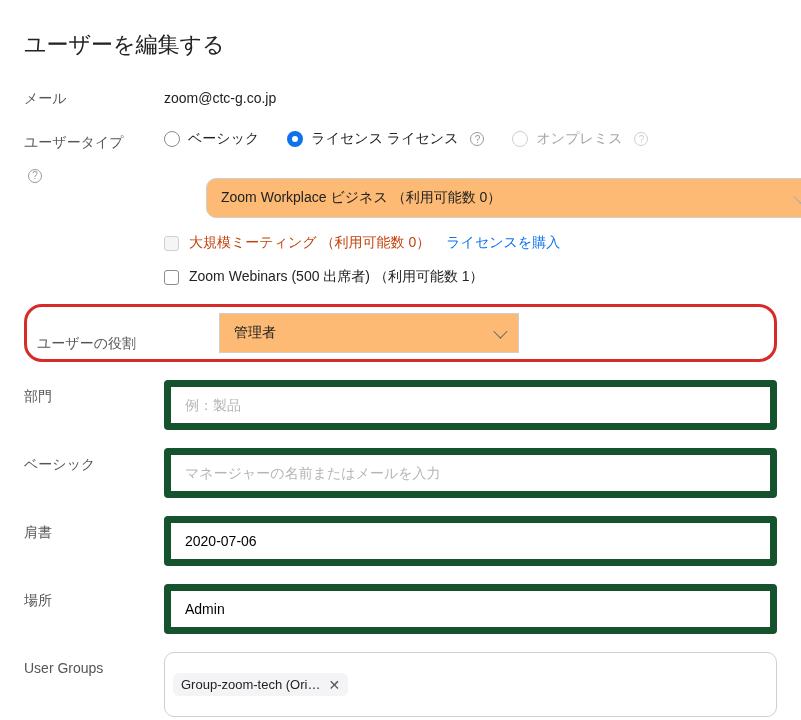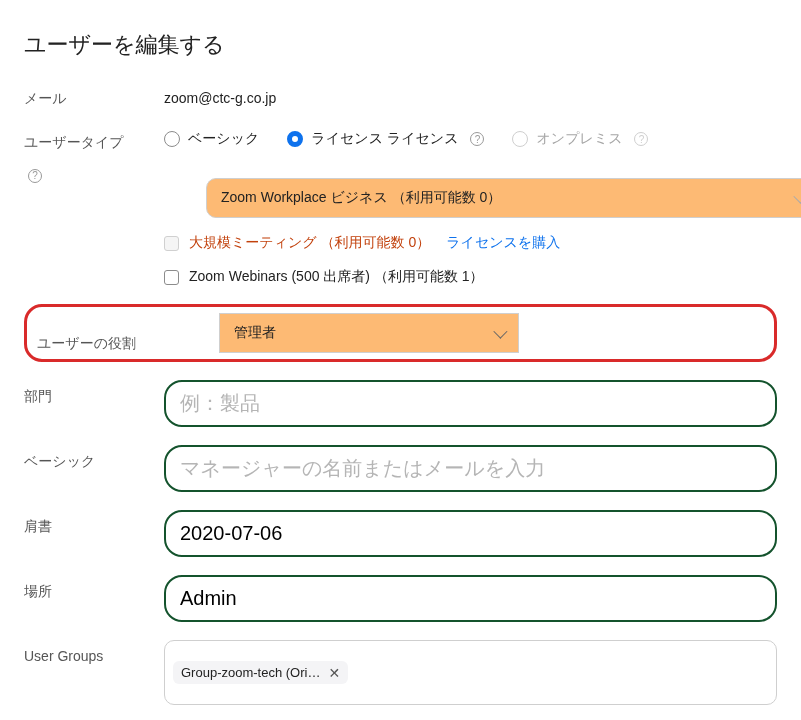--- a/index.html
+++ b/index.html
@@ -117,24 +117,24 @@
     border: 3px solid #d92a2a;
     border-radius: 18px;
     padding: 6px 10px;
     display: flex;
     align-items: flex-end;
     margin-bottom: 18px;
   }
   .highlight-wrap .label-col { padding-top: 4px; }
   .text-input {
     width: 100%;
-    border: 2px solid #14532d;
-    border-radius: 18px;
+    border: 7px solid #14532d;
+    border-radius: 4px;
     padding: 10px 14px;
-    font-size: 20px;
+    font-size: 14px;
     font-family: inherit;
     outline: none;
   }
   .text-input::placeholder { color:#b5b5b5; }
   .group-chip-container {
     border: 1px solid #cfcfcf;
     border-radius: 10px;
     padding: 20px 8px;
     display: flex;
     align-items: center;

